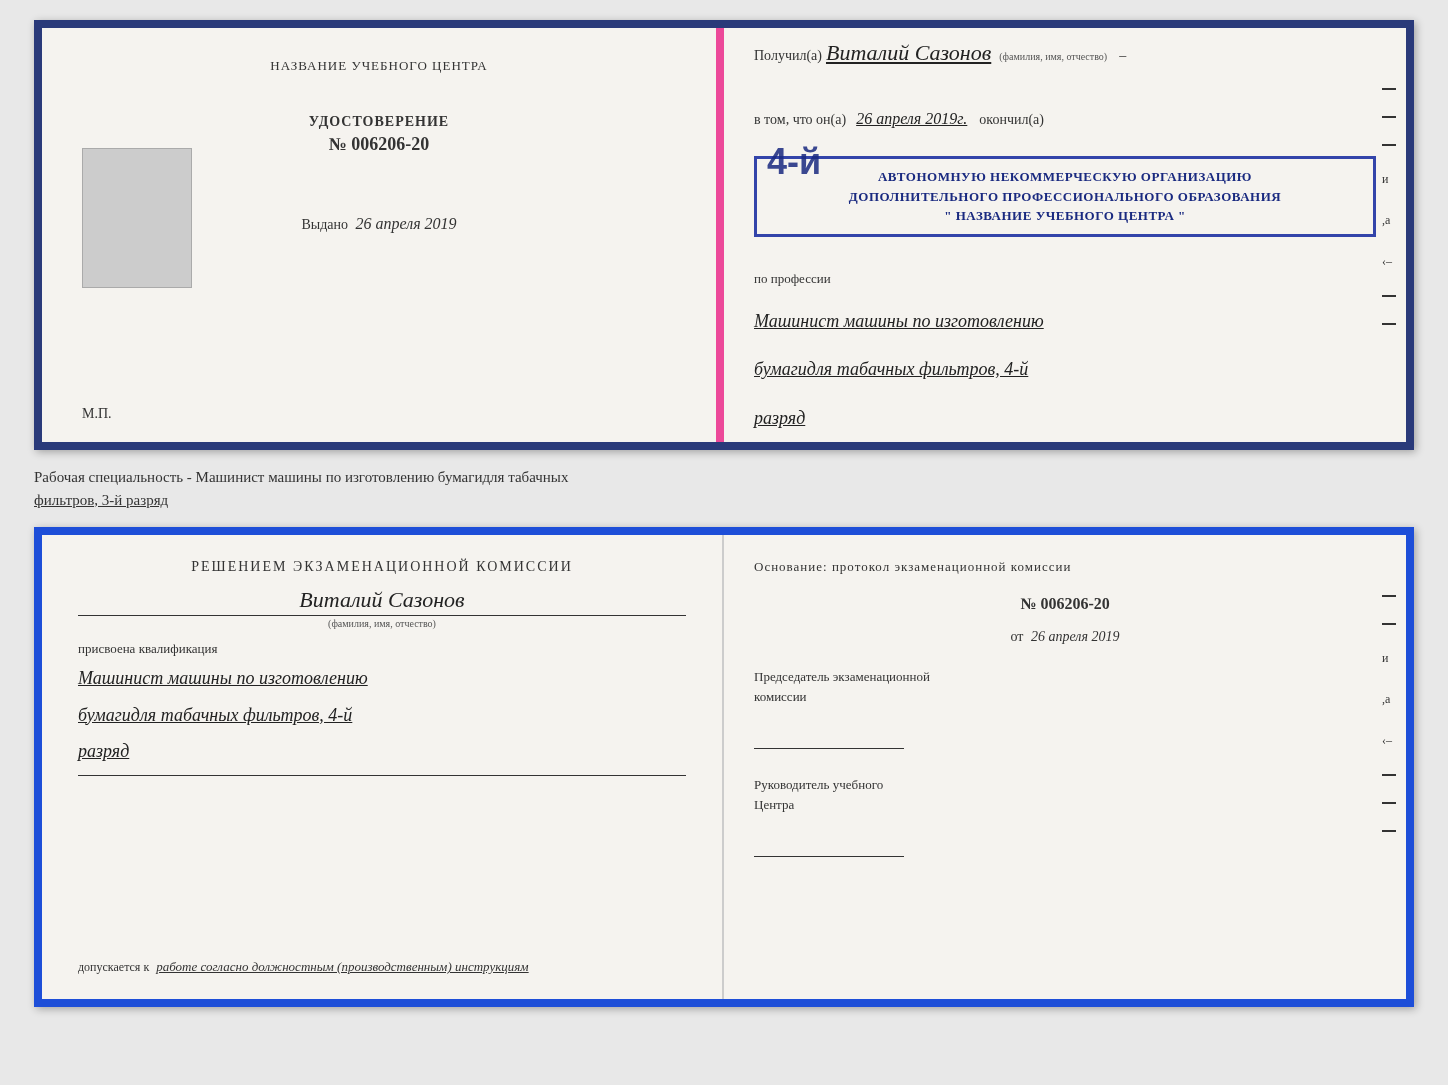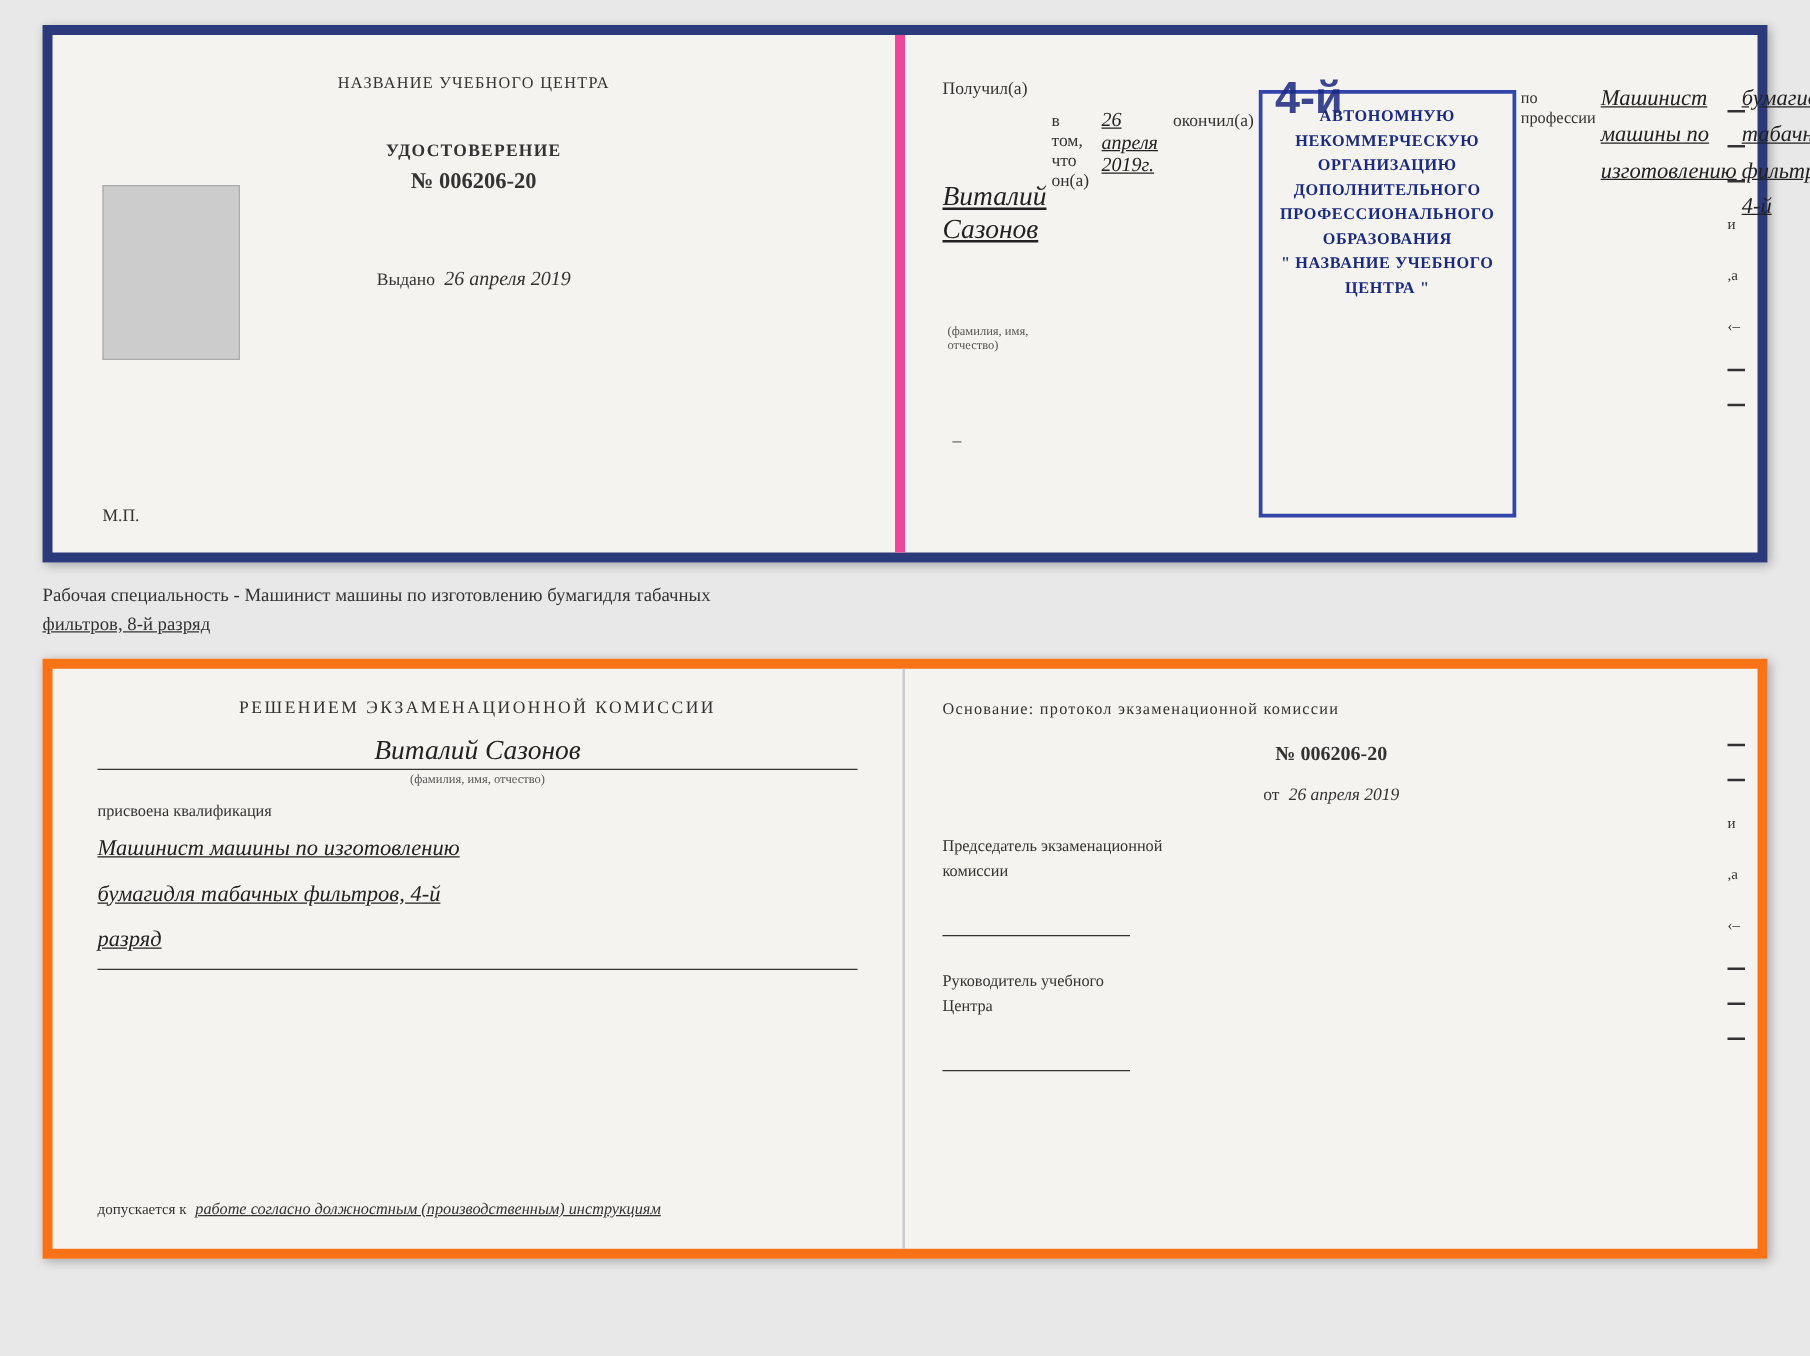--- a/index.html
+++ b/index.html
@@ -87,24 +87,24 @@
       position: absolute;
       bottom: 20px;
       left: 40px;
       font-size: 14px;
       color: #333;
     }
 
     
     .doc-right {
       width: 50%;
-      padding: 36px 30px 20px 30px;
-      display: flex;
-      flex-direction: row;
-      gap: 4px;
+      padding: 12px 30px 20px 30px;
+      display: flex;
+      flex-direction: column;
+      gap: 20px;
       position: relative;
     }
 
     .poluchil-line {
       font-size: 14px;
       color: #333;
       display: flex;
       align-items: baseline;
       gap: 4px;
       flex-wrap: wrap;
@@ -204,21 +204,21 @@
 
     .underline-text {
       text-decoration: underline;
     }
 
     
     .document-bottom {
       width: 1380px;
       height: 480px;
       background: #f5f3ef;
-      border: 8px solid #f97316;
+      border: 8px solid #1d4ed8;
       display: flex;
       position: relative;
       box-shadow: 2px 2px 8px rgba(0,0,0,0.3);
     }
 
     
     .doc-bottom-left {
       width: 50%;
       padding: 24px 36px;
       display: flex;
@@ -394,21 +394,21 @@
       <span style="font-size:12px;color:#333;">,а</span>
       <span style="font-size:12px;color:#333;">‹–</span>
       <span class="side-dash"></span>
       <span class="side-dash"></span>
     </div>
   </div>
 </div>
 
 <div class="section-label">
   <span>Рабочая специальность - Машинист машины по изготовлению бумагидля табачных</span><br>
-  <span class="underline-text">фильтров, 8-й разряд</span>
+  <span class="underline-text">фильтров, 3-й разряд</span>
 </div>
 
 <div class="document-bottom">
 
   <div class="doc-bottom-left">
     <div class="resheniem-title">Решением  экзаменационной  комиссии</div>
 
     <div style="text-align:center;">
       <div class="handwritten-name2">Виталий Сазонов</div>
       <div class="underline-field"></div>

